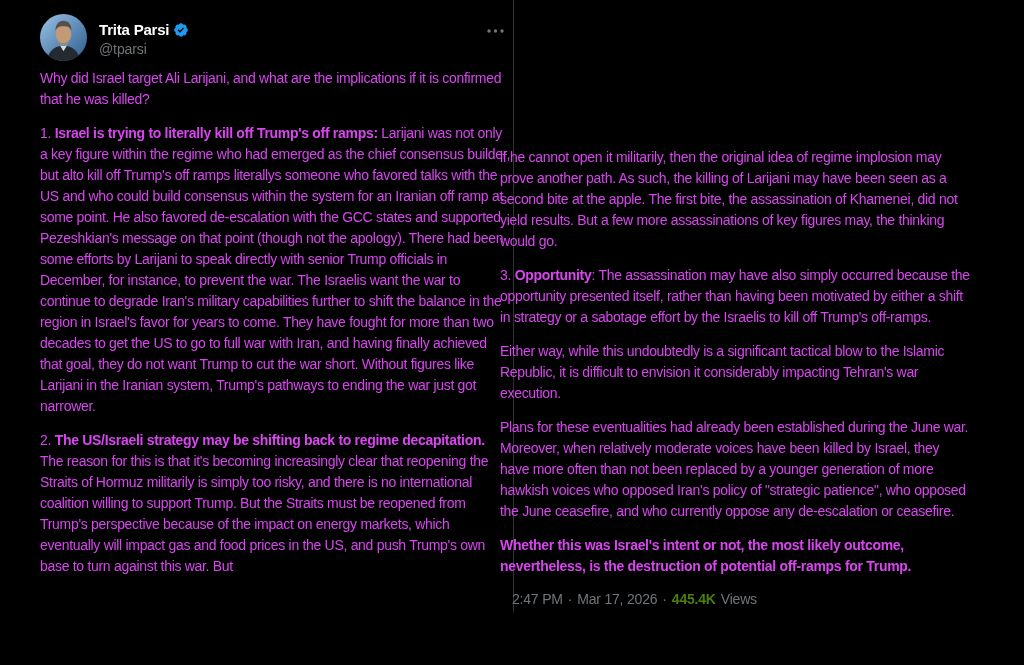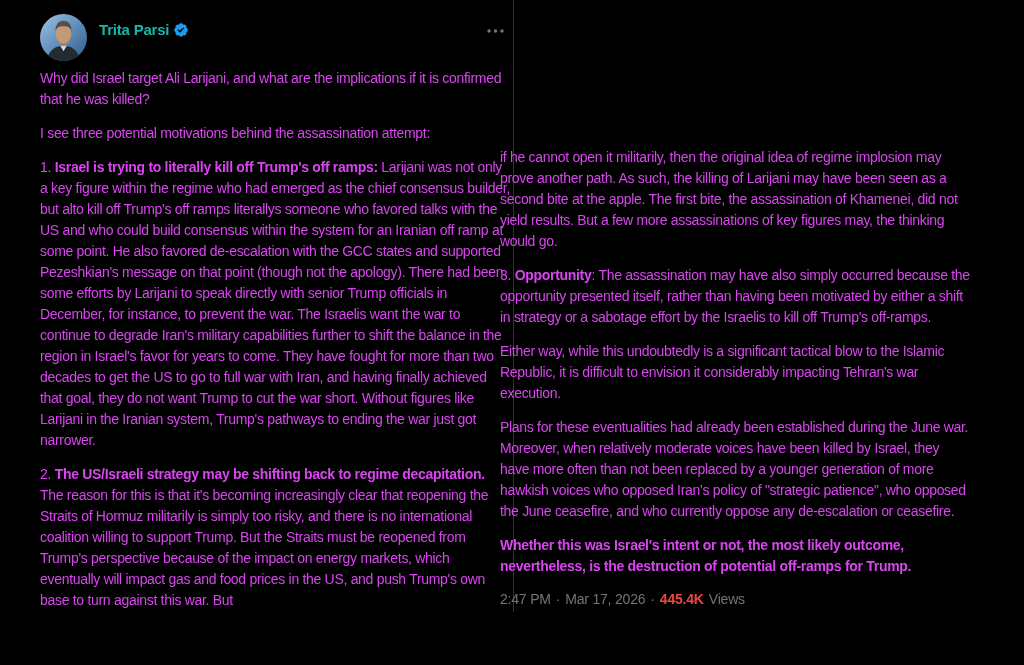--- a/index.html
+++ b/index.html
@@ -46,21 +46,21 @@
     margin-left: 12px;
     padding-top: 6px;
     flex: 1;
   }
   .name-row {
     display: flex;
     align-items: center;
     gap: 4px;
     font-size: 15px;
     font-weight: 700;
-    color: #14b8a6;
+    color: #ffffff;
     letter-spacing: -0.2px;
     line-height: 19px;
     cursor: pointer;
   }
   .handle {
     font-size: 14px;
     color: #71767b;
     letter-spacing: -0.1px;
     line-height: 19px;
     margin-top: 1px;
@@ -84,23 +84,24 @@
   .tweet-text p.tweet-paragraph:last-child { margin-bottom: 12px; }
   .tweet-text span.b { font-weight: 700; }
   .timestamp-row {
     margin-top: 14px;
     display: flex;
     align-items: flex-end;
     gap: 5px;
     font-size: 14px;
     color: #71767b;
     letter-spacing: -0.2px;
+    margin-left: 12px;
   }
   .timestamp-row .views-count {
-    color: #ef4444;
+    color: #4d7c0f;
     font-weight: 700;
   }
 </style>
 </head>
 <body>
 
 <div class="column left">
   <div class="post-header">
     <div class="avatar">
       <svg width="47" height="47" viewBox="0 0 48 48">
@@ -113,32 +114,32 @@
     </div>
     <div class="id-block">
       <div class="name-row">
         <span>Trita Parsi</span>
         <span style="line-height:0;">
           <svg width="16" height="16" viewBox="0 0 24 24">
             <path fill="#1d9bf0" d="M22.25 12c0-1.43-.88-2.67-2.19-3.34.46-1.39.2-2.9-.81-3.91s-2.52-1.27-3.91-.81c-.66-1.31-1.91-2.19-3.34-2.19s-2.67.88-3.33 2.19c-1.4-.46-2.91-.2-3.92.81s-1.26 2.52-.8 3.91c-1.31.67-2.2 1.91-2.2 3.34s.89 2.67 2.2 3.34c-.46 1.39-.21 2.9.8 3.91s2.52 1.26 3.91.81c.67 1.31 1.91 2.19 3.34 2.19s2.68-.88 3.34-2.19c1.39.45 2.9.2 3.91-.81s1.27-2.52.81-3.91c1.31-.67 2.19-1.91 2.19-3.34zm-11.71 4.2L6.8 12.46l1.41-1.42 2.26 2.26 4.8-5.23 1.47 1.36-6.2 6.77z"></path>
           </svg>
         </span>
       </div>
+      <div class="handle">@tparsi</div>
     </div>
     <div class="more-button">
       <svg width="17" height="4" viewBox="0 0 17 4">
         <circle cx="2" cy="2" r="1.7" fill="#71767b"></circle>
         <circle cx="8.5" cy="2" r="1.7" fill="#71767b"></circle>
         <circle cx="15" cy="2" r="1.7" fill="#71767b"></circle>
       </svg>
     </div>
   </div>
   <div class="tweet-text">
       <p class="tweet-paragraph"><span>Why did Israel target Ali Larijani, and what are the implications if it is confirmed that he was killed?</span></p>
-      <p class="tweet-paragraph"><span>I see three potential motivations behind the assassination attempt:</span></p>
       <p class="tweet-paragraph"><span>1. </span><span class="b">Israel is trying to literally kill off Trump's off ramps:</span><span> Larijani was not only a key figure within the regime who had emerged as the chief consensus builder, but alto kill off Trump's off ramps literallys someone who favored talks with the US and who could build consensus within the system for an Iranian off ramp at some point. He also favored de-escalation with the GCC states and supported Pezeshkian's message on that point (though not the apology). There had been some efforts by Larijani to speak directly with senior Trump officials in December, for instance, to prevent the war. The Israelis want the war to continue to degrade Iran's military capabilities further to shift the balance in the region in Israel's favor for years to come. They have fought for more than two decades to get the US to go to full war with Iran, and having finally achieved that goal, they do not want Trump to cut the war short. Without figures like Larijani in the Iranian system, Trump's pathways to ending the war just got narrower.</span></p>
       <p class="tweet-paragraph"><span>2. </span><span class="b">The US/Israeli strategy may be shifting back to regime decapitation.</span><span> The reason for this is that it's becoming increasingly clear that reopening the Straits of Hormuz militarily is simply too risky, and there is no international coalition willing to support Trump. But the Straits must be reopened from Trump's perspective because of the impact on energy markets, which eventually will impact gas and food prices in the US, and push Trump's own base to turn against this war. But</span></p>
     </div>
 </div>
 
 <div class="col-divider"></div>
 
 <div class="column right">
   <div class="tweet-text">
       <p class="tweet-paragraph"><span>if he cannot open it militarily, then the original idea of regime implosion may prove another path. As such, the killing of Larijani may have been seen as a second bite at the apple. The first bite, the assassination of Khamenei, did not yield results. But a few more assassinations of key figures may, the thinking would go.</span></p>

